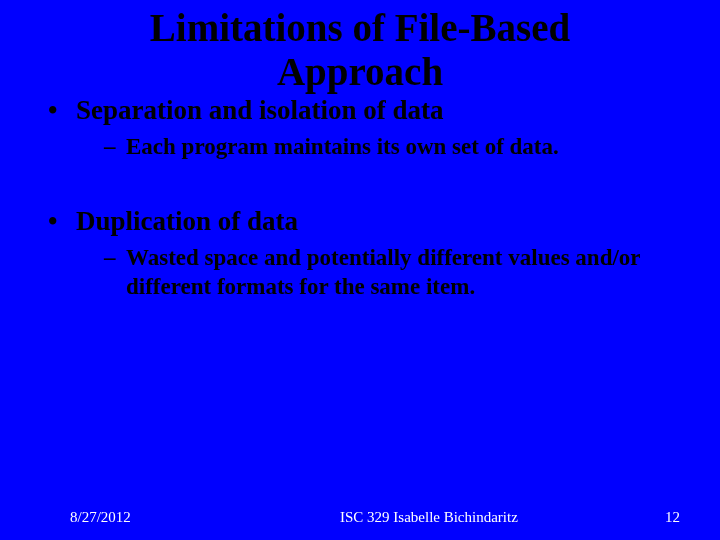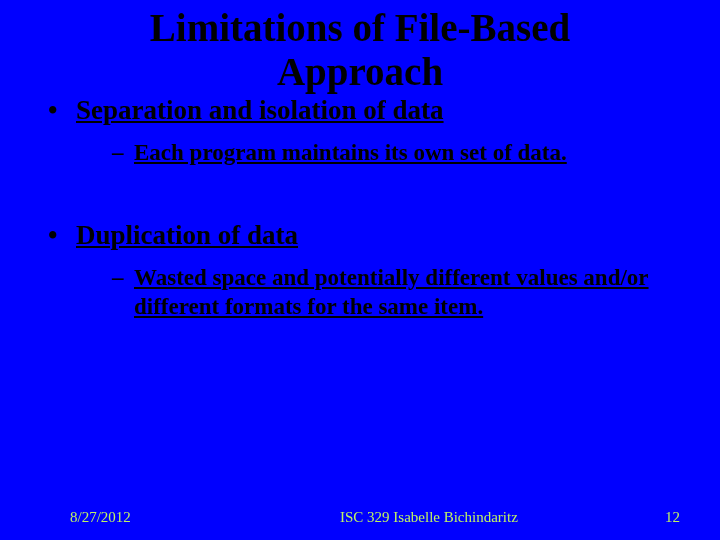--- a/index.html
+++ b/index.html
@@ -19,21 +19,20 @@
     margin-top:6px;
     margin-bottom:2px;
   }
   .content{
     padding:0 48px 0 48px;
   }
   ul.top{
     list-style:none;
     margin:0;
     padding:0;
-    text-decoration:underline;
   }
   ul.top>li{
     font-size:27px;
     font-weight:bold;
     margin:0 0 4px 0;
     padding-left:28px;
     position:relative;
     line-height:1.15;
   }
   ul.top>li::before{
@@ -47,38 +46,38 @@
     list-style:none;
     margin:6px 0 0 0;
     padding:0 0 0 24px;
   }
   ul.sub>li{
     font-size:23px;
     font-weight:bold;
     position:relative;
     padding-left:22px;
     line-height:1.28;
-    margin:12px;
+    margin:4px;
   }
   ul.sub>li::before{
     content:"\2013";
     position:absolute;
     left:0;
     top:0;
   }
   .spacer{height:40px}
   .footer{
     position:absolute;
     left:0;right:0;bottom:14px;
     display:flex;
     justify-content:space-between;
     align-items:baseline;
     padding:0 40px 0 70px;
     font-size:15px;
-    color:#bef264;
+    color:#ffffff;
   }
   .footer .mid{flex:0 0 auto;margin-left:62px}
 </style>
 </head>
 <body>
 
 <div class="title">
   <span>Limitations of File-Based</span><br>
   <span>Approach</span>
 </div>

